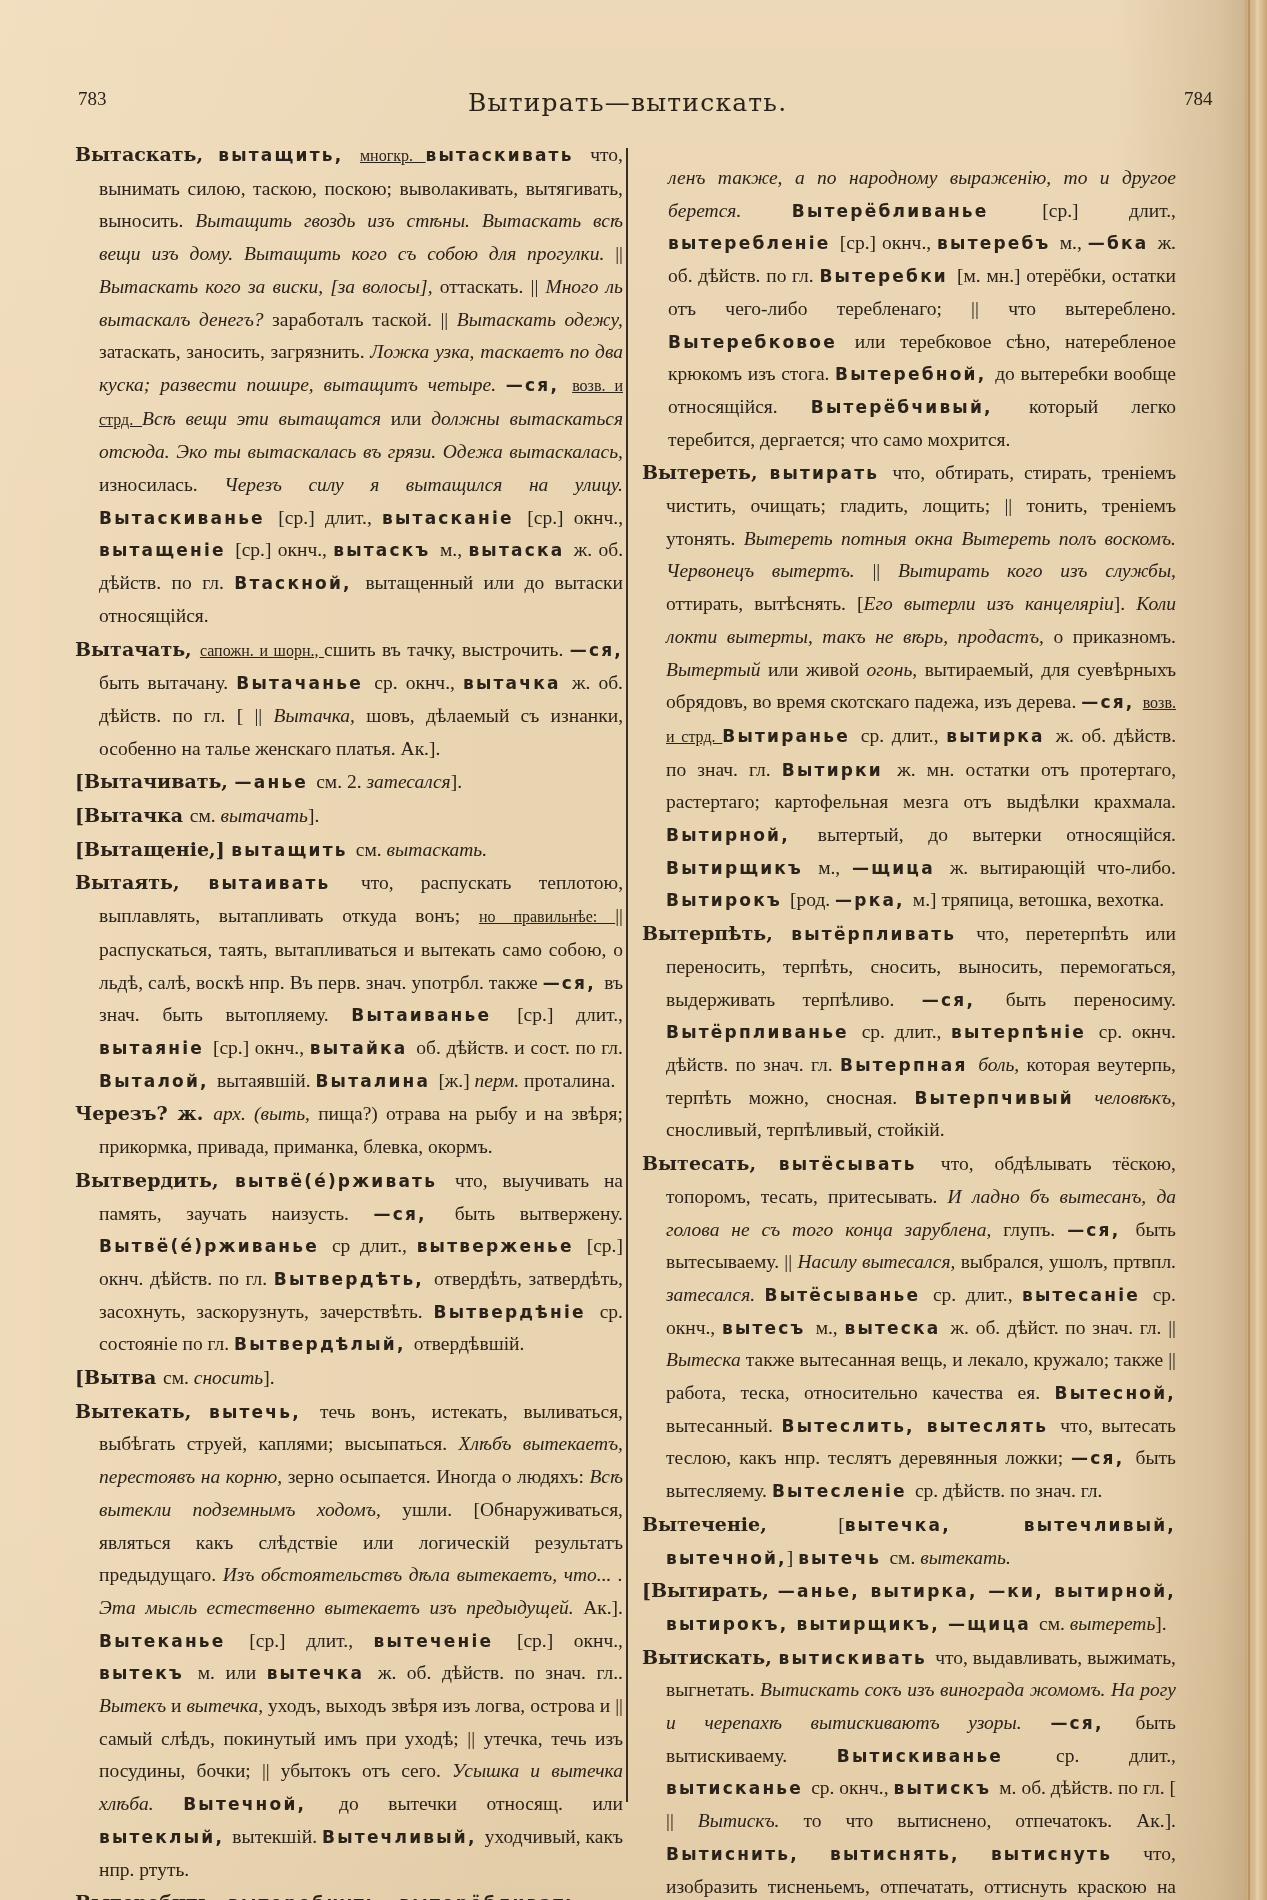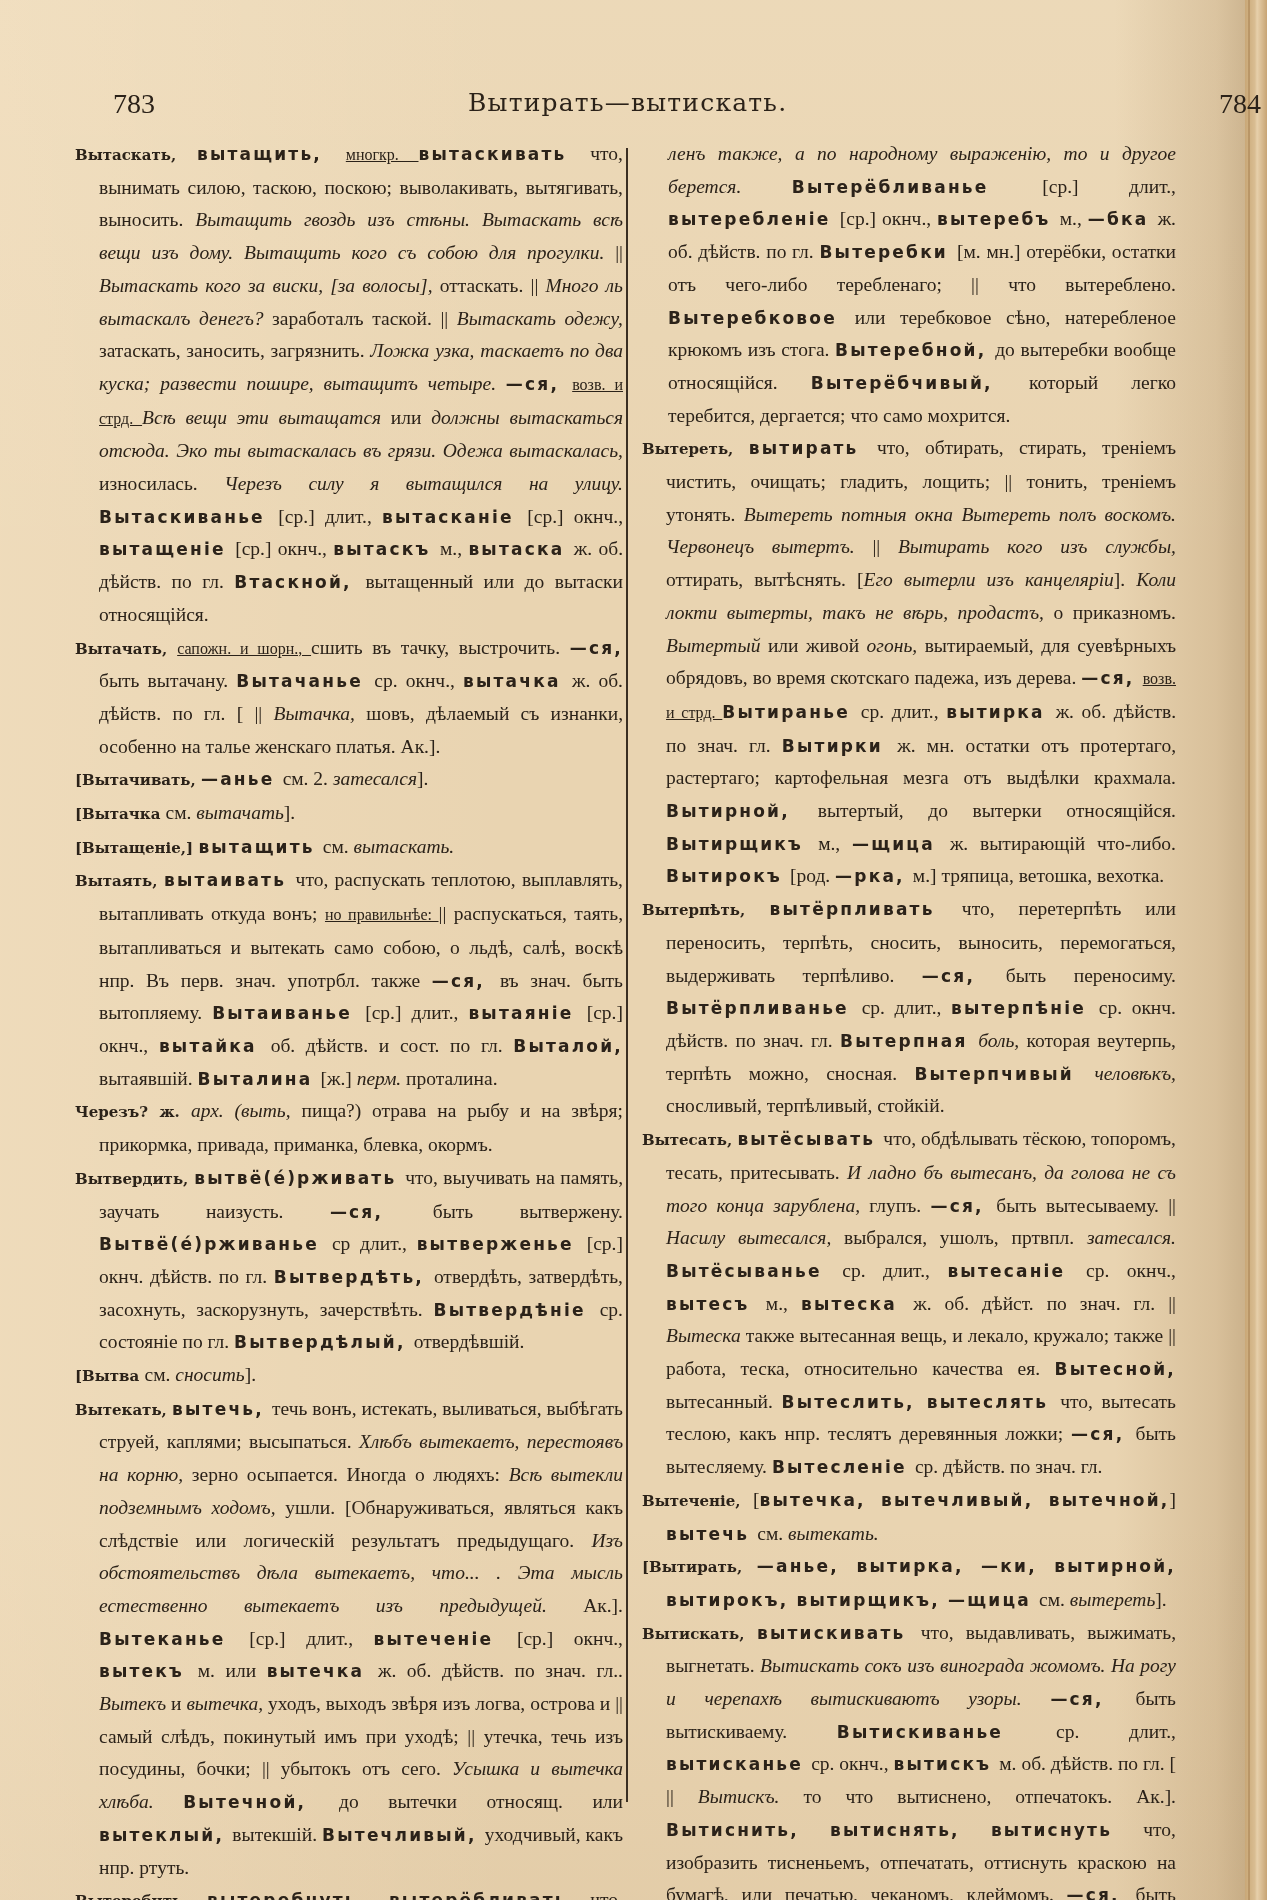--- a/index.html
+++ b/index.html
@@ -21,21 +21,21 @@
     background: linear-gradient(to right, #c9a877, #d9bd92 45%, #e7d0ab 55%, #c7a474);
   }
   .edge-line {
     position: absolute; top: 0; right: 17px; width: 2px; height: 1900px;
     background: #b99667;
   }
   .running-head {
     position: absolute; top: 88px; left: 0; width: 1267px; height: 40px;
   }
   .page-num {
-    position: absolute; top: 0; font-size: 28px; font-family: "Liberation Serif", serif; margin-left: 35px;
+    position: absolute; top: 0; font-size: 19px; font-family: "Liberation Serif", serif;
   }
   .page-num.left { left: 78px; }
   .page-num.right { left: 1184px; }
   .head-title {
     position: absolute; left: 468px; top: 0; font-size: 25px; letter-spacing: 1.2px;
     font-family: "DejaVu Serif", serif; font-weight: normal;
   }
   .column {
     position: absolute; top: 138px;
     font-size: 19.5px; line-height: 32.7px;
@@ -43,22 +43,22 @@
   }
   .column.left { left: 75px; width: 548px; }
   .column.right { left: 642px; width: 534px; }
   .divider {
     position: absolute; left: 626px; top: 148px; width: 2px; height: 1654px;
     background: #3a2e22;
   }
   .entry {
     margin: 0; padding-left: 24px; text-indent: -24px;
   }
-  .entry.cont { padding-left: 26px; text-indent: 0; }
-  .hw { font-family: "DejaVu Serif", serif; font-weight: bold; font-size: 15px; }
+  .entry.cont { padding-left: 26px; text-indent: 0; margin-top: 24px; }
+  .hw { font-family: "DejaVu Serif", serif; font-weight: bold; font-size: 19px; }
   .b { font-family: "DejaVu Sans", sans-serif; font-weight: bold; letter-spacing: 2.2px; font-size: 17px; }
   .i { font-style: italic; }
   .s { font-size: 16px; text-decoration: underline; }
   .r { }
 </style>
 </head>
 <body>
 
 <div class="page-bg"></div>
 <div class="edge-right"></div>

